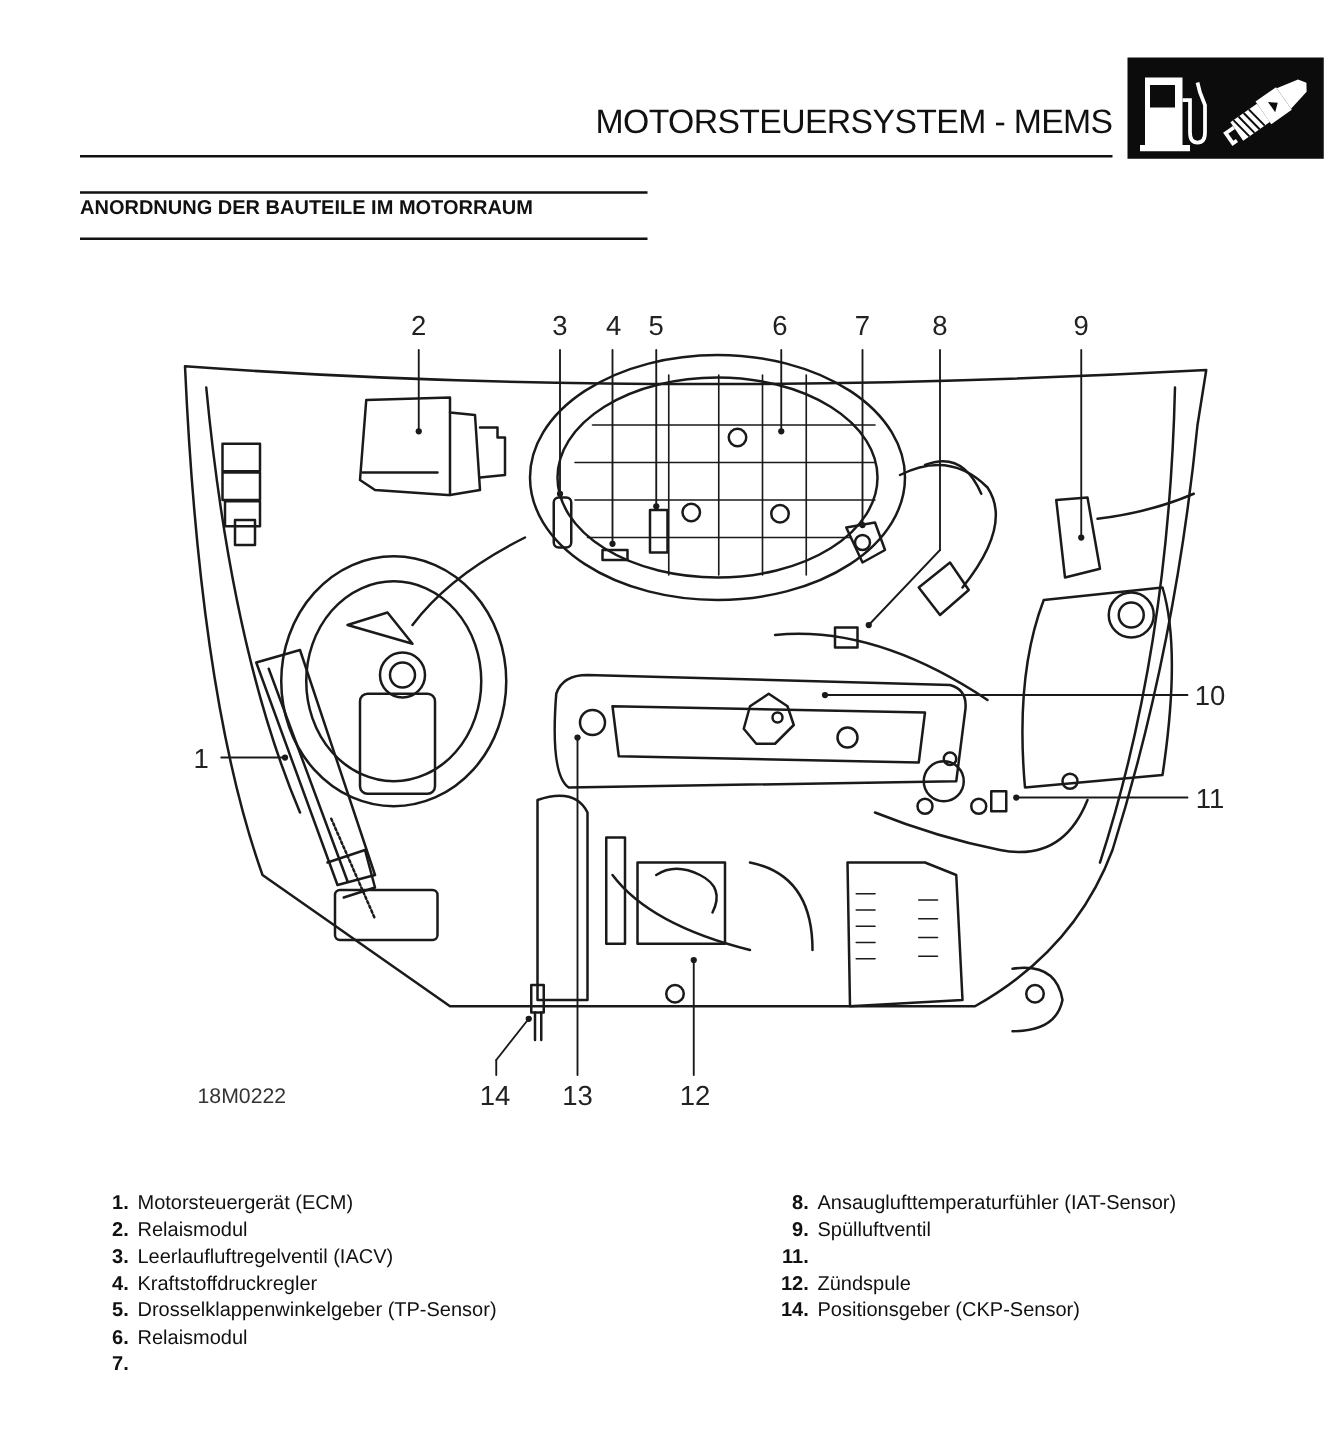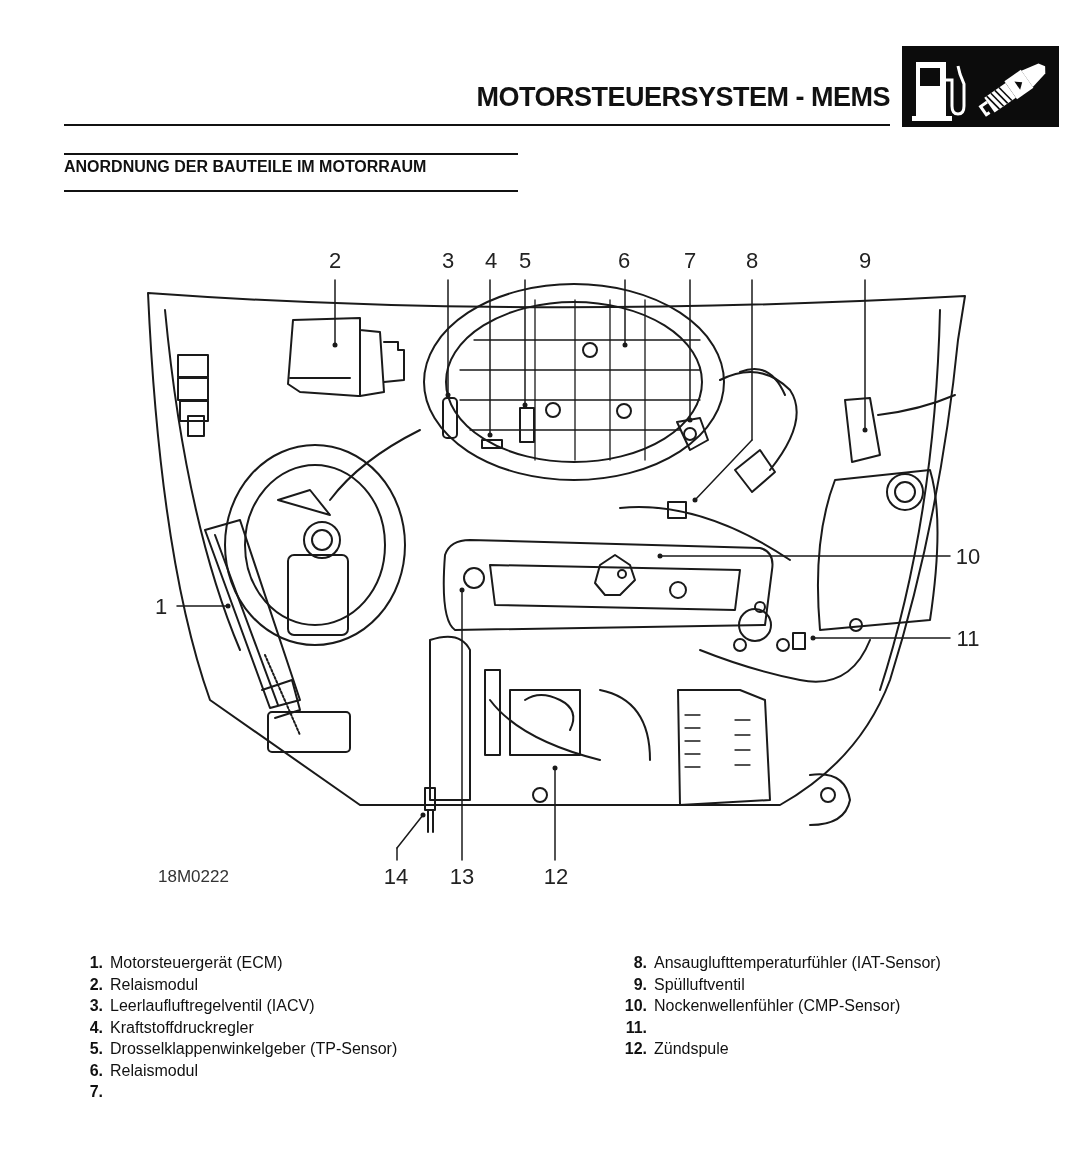--- a/index.html
+++ b/index.html
@@ -1,18 +1,18 @@
 <!DOCTYPE html>
 <html><head>
   <meta charset="utf-8">
   <style>
     html, body { margin: 0; padding: 0; background: #ffffff; }
     body { width: 1074px; height: 1164px; position: relative; overflow: hidden;
            font-family: "Liberation Sans", sans-serif; color: #111; }
-    .title { position: absolute; right: 184px; top: 82px; font-size: 27px; font-weight: bold;
+    .title { position: absolute; right: 184px; top: 82px; font-size: 27px; font-weight: normal;
              letter-spacing: -0.5px; white-space: nowrap; }
     .title-rule { position: absolute; left: 64px; top: 124px; width: 826px; height: 2px; background: #111; }
     .icon-box { position: absolute; left: 902px; top: 46px; width: 157px; height: 81px; background: #0c0c0c; }
     .icon-box svg { width: 157px; height: 81px; display: block; }
     .sub-rule { position: absolute; left: 64px; width: 454px; height: 2px; background: #111; }
     .subtitle { position: absolute; left: 64px; top: 158px; font-size: 16px; font-weight: bold; white-space: nowrap; }
     .diagram { position: absolute; left: 0; top: 230px; width: 1074px; height: 680px; }
     .diagram svg { width: 1074px; height: 680px; display: block; }
     .callout { font-family: "Liberation Sans", sans-serif; font-size: 22px; fill: #222; }
     .figref { font-family: "Liberation Sans", sans-serif; font-size: 17px; fill: #333; }
@@ -290,23 +290,23 @@
 <div class="legend legend-col-right">
   <div class="legend-item">
       <span class="legend-num">8.</span>
       <span>Ansauglufttemperaturfühler (IAT-Sensor)</span>
     </div>
   <div class="legend-item">
       <span class="legend-num">9.</span>
       <span>Spülluftventil</span>
     </div>
   <div class="legend-item">
-      <span class="legend-num">10.</span>
-      <span>Nockenwellenfühler (CMP-Sensor)</span>
-    </div>
-  <div class="legend-item">
       <span class="legend-num">11.</span>
     </div>
   <div class="legend-item">
       <span class="legend-num">12.</span>
       <span>Zündspule</span>
     </div>
+  <div class="legend-item">
+      <span class="legend-num">14.</span>
+      <span>Positionsgeber (CKP-Sensor)</span>
+    </div>
 </div>
 
 </body></html>

